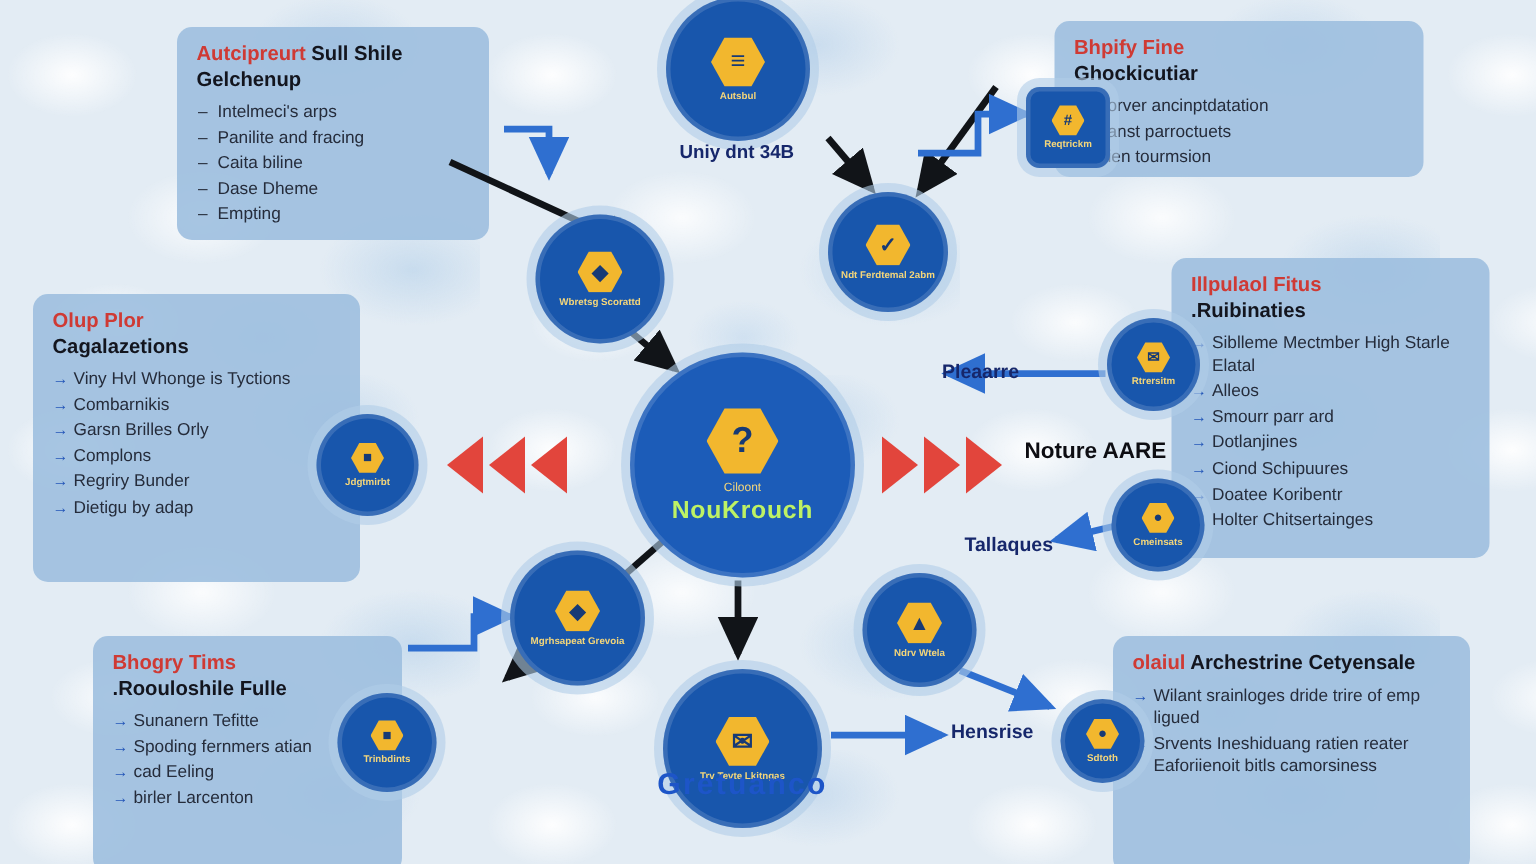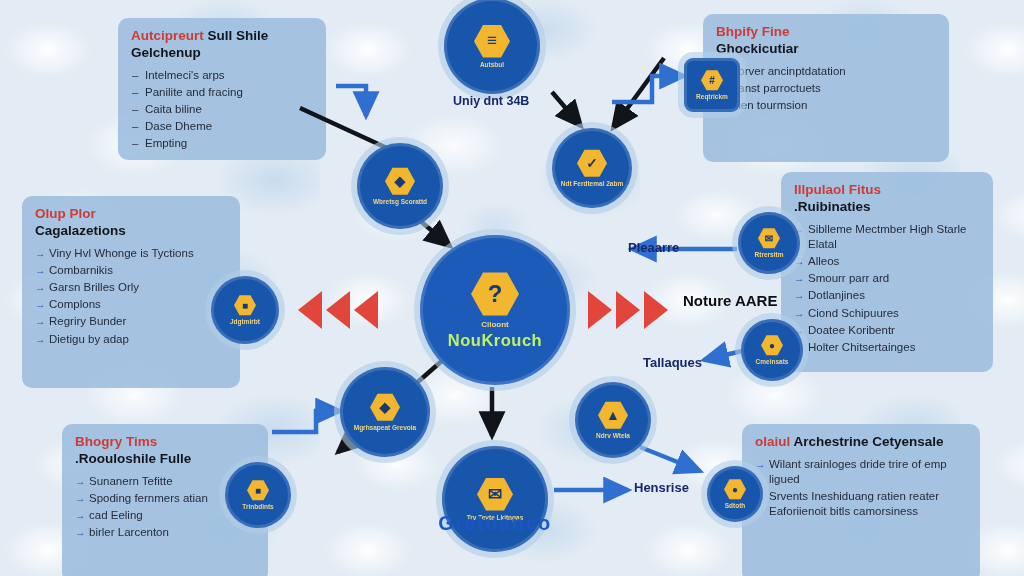--- a/index.html
+++ b/index.html
@@ -26,42 +26,42 @@
   .stack .t-accent { display:block; }
   .box ul { list-style:none; }
   .box li { position:relative; font-size:11.5px; line-height:1.32; margin:2px 0;
             padding-left:14px; color:#252c3b; }
   .dash li::before { content:"–"; position:absolute; left:1px; color:#2c3442; }
   .arr  li::before { content:"\2192"; position:absolute; left:0; color:#2456b8; font-size:10.5px; top:1px; }
 
   #box-top-left     { left:118px; top:18px;  width:208px; height:142px; }
   #box-left         { left:22px;  top:196px; width:218px; height:192px; }
   #box-bottom-left  { left:62px;  top:424px; width:206px; height:158px; }
-  #box-top-right    { left:703px; top:14px;  width:246px; height:148px; }
+  #box-top-right    { left:703px; top:14px;  width:246px; height:104px; }
   #box-right        { left:781px; top:172px; width:212px; height:200px; }
   #box-bottom-right { left:742px; top:424px; width:238px; height:158px; }
 
   
   #connectors { position:absolute; left:0; top:0; z-index:2; pointer-events:none; }
 
   
   .node { position:absolute; border-radius:50%; background:#1856ac; z-index:3;
           box-shadow: inset 0 0 0 3px rgba(255,255,255,.14), 0 0 0 6px rgba(176,205,232,.6);
           display:flex; flex-direction:column; align-items:center; justify-content:center;
           gap:2px; text-align:center; overflow:hidden; }
   .hex { clip-path:polygon(25% 5%,75% 5%,100% 50%,75% 95%,25% 95%,0% 50%);
          background:#f2b72e; display:flex; align-items:center; justify-content:center;
          color:#173a75; font-weight:bold; width:30px; height:30px; font-size:14px; flex:0 0 auto; }
   .sm .hex { width:22px; height:22px; font-size:10px; }
   .lg .hex { width:36px; height:36px; font-size:17px; }
   .node-label { font-size:6.5px; color:#f4d67a; line-height:1.15; width:86%; font-weight:bold; }
 
   #node-center { left:420px; top:235px; width:150px; height:150px; background:#1c5cb8; }
   #node-center .hex { width:48px; height:48px; font-size:24px; }
-  #node-center .subtitle { font-size:8px; color:#f4d67a; font-weight:bold; }
+  #node-center .subtitle { font-size:8px; color:#f4d67a; font-weight:normal; }
   #node-center .center-title { font-size:16.5px; font-weight:bold; color:#bef264; letter-spacing:.5px; }
 
   #node-top          { left:444px; top:-2px;  width:96px;  height:96px; }
   #node-upper-mid    { left:357px; top:143px; width:86px;  height:86px; }
   #node-upper-right  { left:552px; top:128px; width:80px;  height:80px; }
   #node-left         { left:211px; top:276px; width:68px;  height:68px; }
   #node-right-a      { left:738px; top:212px; width:62px;  height:62px; }
   #node-right-b      { left:741px; top:319px; width:62px;  height:62px; }
   #node-lower-left   { left:340px; top:367px; width:90px;  height:90px; }
   #node-lower-right  { left:575px; top:382px; width:76px;  height:76px; }

